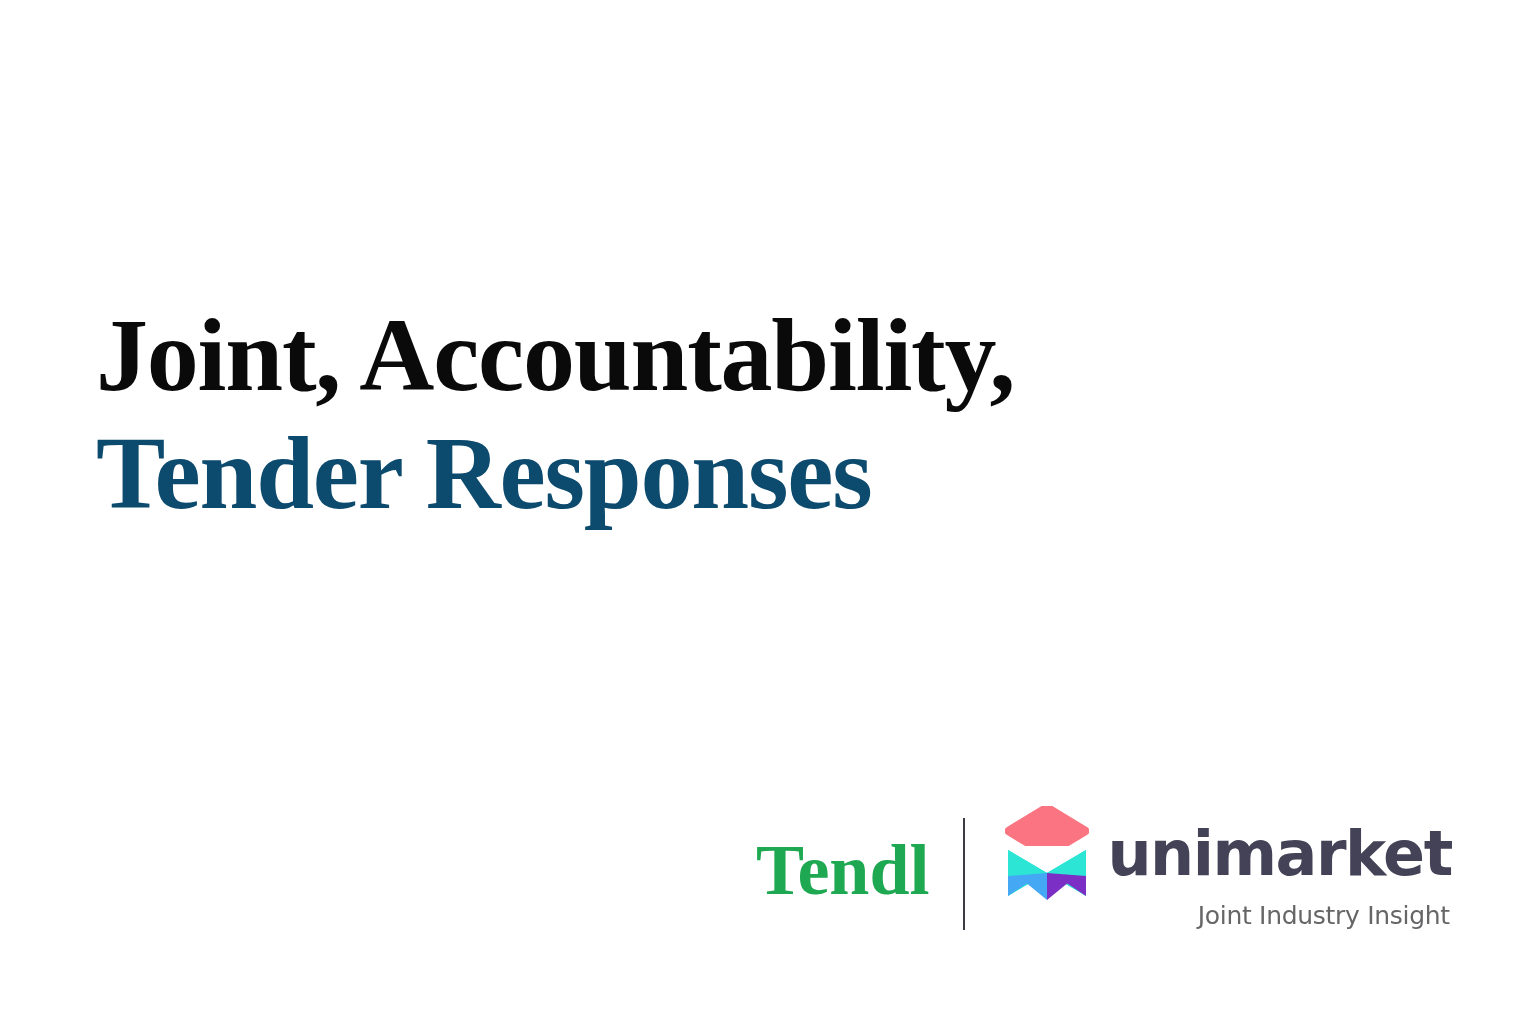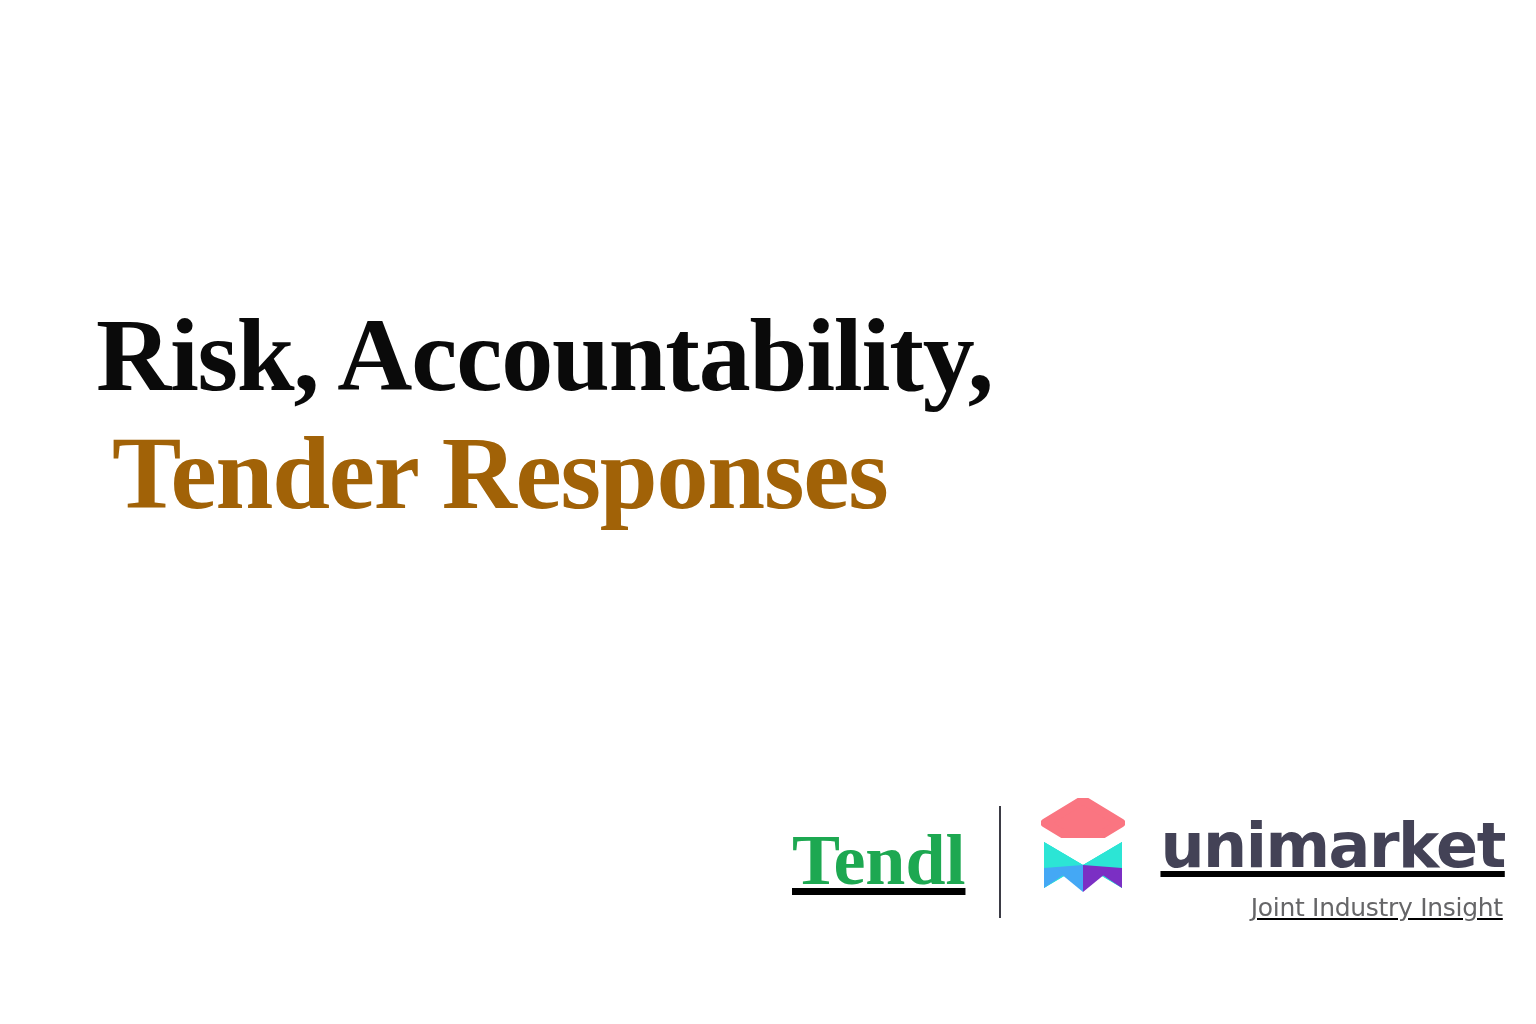--- a/index.html
+++ b/index.html
@@ -34,31 +34,30 @@
     font-size: 104px;
     line-height: 118px;
     letter-spacing: -1.2px;
     white-space: nowrap;
     margin: 0;
     padding: 0;
     -webkit-font-smoothing: antialiased;
   }
   .headline-line.l1 { color: #0a0a0a; }
   .headline-line.l2 { color: #1da851; }
-  .headline-line.l3 { color: #a16207; margin-left: 16px; }
+  .headline-line.l3 { color: #0c4a6e; }
 
   
   .lockup {
     position: absolute;
-    left: 792px;
+    left: 756px;
     top: 790px;
     display: flex;
-    align-items: center;
+    align-items: flex-end;
     height: 140px;
-    text-decoration: underline;
   }
 
   .tendl-wrap {
     display: flex;
     align-items: center;
     height: 120px;
   }
   .tendl-word {
     font-family: "Liberation Serif", "DejaVu Serif", serif;
     font-weight: bold;
@@ -93,41 +92,41 @@
     flex: 0 0 auto;
     display: block;
   }
   .uni-word {
     font-family: "DejaVu Sans", "Liberation Sans", sans-serif;
     font-weight: bold;
     font-size: 62px;
     line-height: 62px;
     color: #434256;
     letter-spacing: -1.5px;
-    margin-left: 35px;
+    margin-left: 18px;
     white-space: nowrap;
   }
   .uni-tagline {
     font-family: "DejaVu Sans", "Liberation Sans", sans-serif;
     font-size: 25px;
     line-height: 28px;
     color: #666668;
     letter-spacing: -0.3px;
     margin-top: 0;
     margin-right: 2px;
     white-space: nowrap;
   }
 </style>
 </head>
 <body>
 
 <div id="slide">
 
   <div class="headline">
-    <div class="headline-line l1">Risk, Accountability,</div>
+    <div class="headline-line l1">Joint, Accountability,</div>
     <div class="headline-line l3">Tender Responses</div>
   </div>
 
   <div class="lockup">
 
     <div class="tendl-wrap">
       <span class="tendl-word">Tendl</span>
     </div>
 
     <div class="lockup-divider"></div>

